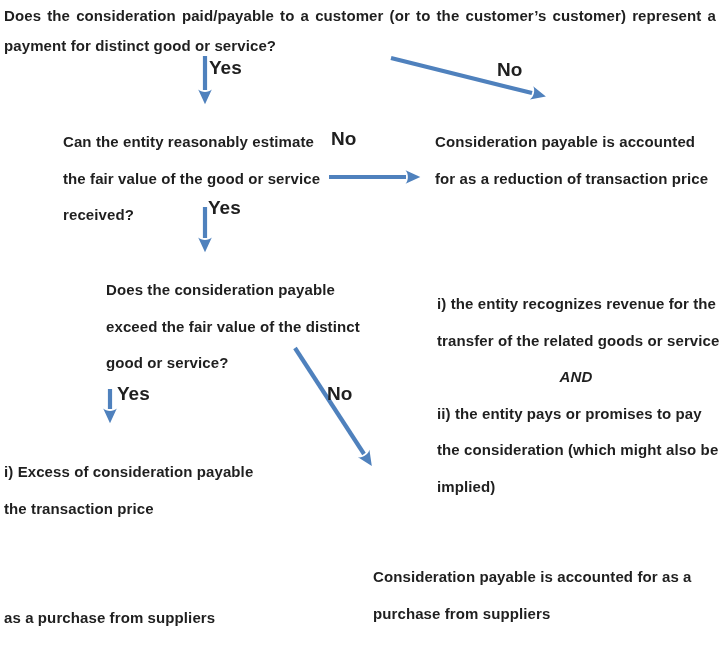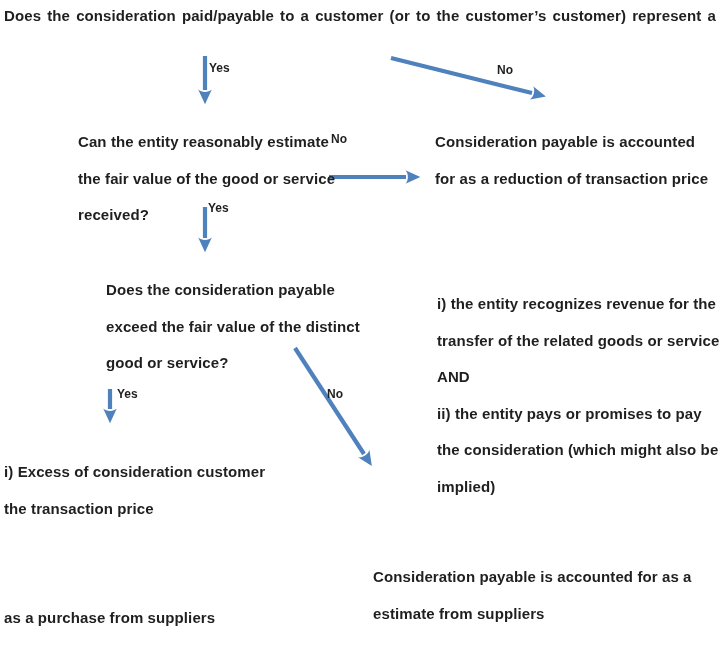--- a/index.html
+++ b/index.html
@@ -20,32 +20,32 @@
     font-size:15px;font-weight:700;line-height:30px;
     letter-spacing:0.1px;
   }
   .title .ln1{text-align:justify;text-align-last:justify;}
   .title .ln2{text-align:left;}
   
   .node{
     font-size:15px;font-weight:600;line-height:36.5px;
     letter-spacing:0.1px;white-space:nowrap;
   }
-  .node .center{text-align:left;white-space:normal;}
+  .node .center{text-align:center;white-space:normal;font-style:italic;}
   
   .branch{
     position:absolute;
-    font-size:12px;font-weight:700;line-height:16px;
+    font-size:19px;font-weight:700;line-height:16px;
   }
   
   #arrows{position:absolute;left:0;top:0;width:720px;height:662px;pointer-events:none;}
   #arrows line{stroke:var(--arrow);stroke-width:4.2;}
   #arrows marker path{fill:var(--arrow);}
   
-  #q-estimate{left:63px;top:124px;width:285px;margin-left:15px;}
+  #q-estimate{left:63px;top:124px;width:285px;}
   #o-reduction{left:435px;top:124px;width:285px;}
   #q-exceed{left:66px;top:272px;width:285px;margin-left:40px;}
   #o-reduction-details{left:437px;top:286px;width:278px;}
   #o-excess{left:4px;top:454px;width:285px;}
   #o-remainder{left:4px;top:600px;width:285px;}
   #o-purchase{left:373px;top:559px;width:335px;}
 </style>
 </head>
 <body>
 
@@ -58,20 +58,21 @@
   <line x1="205" y1="56" x2="205" y2="90" marker-end="url(#ah)"></line>
   <line x1="391" y1="58" x2="532" y2="93" marker-end="url(#ah)"></line>
   <line x1="329" y1="177" x2="406" y2="177" marker-end="url(#ah)"></line>
   <line x1="205" y1="207" x2="205" y2="238" marker-end="url(#ah)"></line>
   <line x1="110" y1="389" x2="110" y2="409" marker-end="url(#ah)"></line>
   <line x1="295" y1="348" x2="364" y2="454" marker-end="url(#ah)"></line>
 </svg>
 
 <div class="abs title">
   <div class="ln1">Does the consideration paid/payable to a customer (or to the customer’s customer) represent a</div>
+  <div class="ln2">payment for distinct good or service?</div>
 </div>
 
 <span class="branch" style="left:209px;top:60px;">Yes</span>
 <span class="branch" style="left:497px;top:62px;">No</span>
 <span class="branch" style="left:331px;top:131px;">No</span>
 <span class="branch" style="left:208px;top:200px;">Yes</span>
 <span class="branch" style="left:117px;top:386px;">Yes</span>
 <span class="branch" style="left:327px;top:386px;">No</span>
 
 <div class="abs node" id="q-estimate">
@@ -94,24 +95,24 @@
 <div class="abs node" id="o-reduction-details">
   <div>i) the entity recognizes revenue for the</div>
   <div>transfer of the related goods or services</div>
   <div class="center">AND</div>
   <div>ii) the entity pays or promises to pay</div>
   <div>the consideration (which might also be</div>
   <div>implied)</div>
 </div>
 
 <div class="abs node" id="o-excess">
-  <div>i) Excess of consideration customer</div>
+  <div>i) Excess of consideration payable</div>
   <div>the transaction price</div>
 </div>
 
 <div class="abs node" id="o-remainder">
   <div>as a purchase from suppliers</div>
 </div>
 
 <div class="abs node" id="o-purchase">
   <div>Consideration payable is accounted for as a</div>
-  <div>estimate from suppliers</div>
+  <div>purchase from suppliers</div>
 </div>
 
 </body></html>

